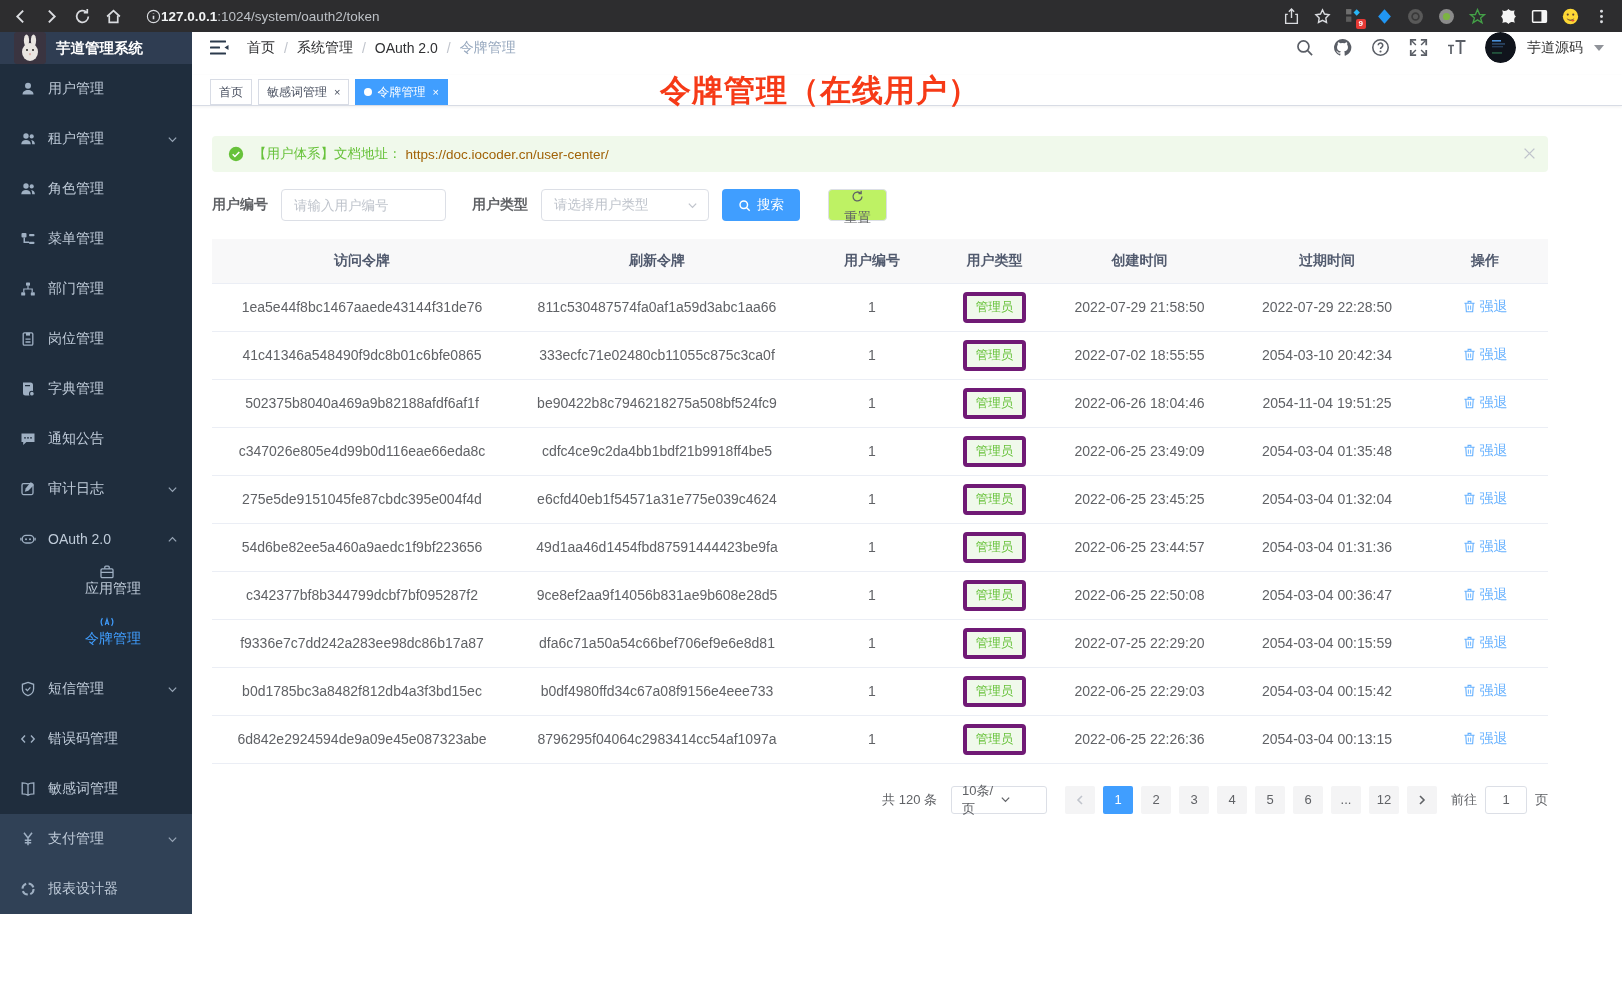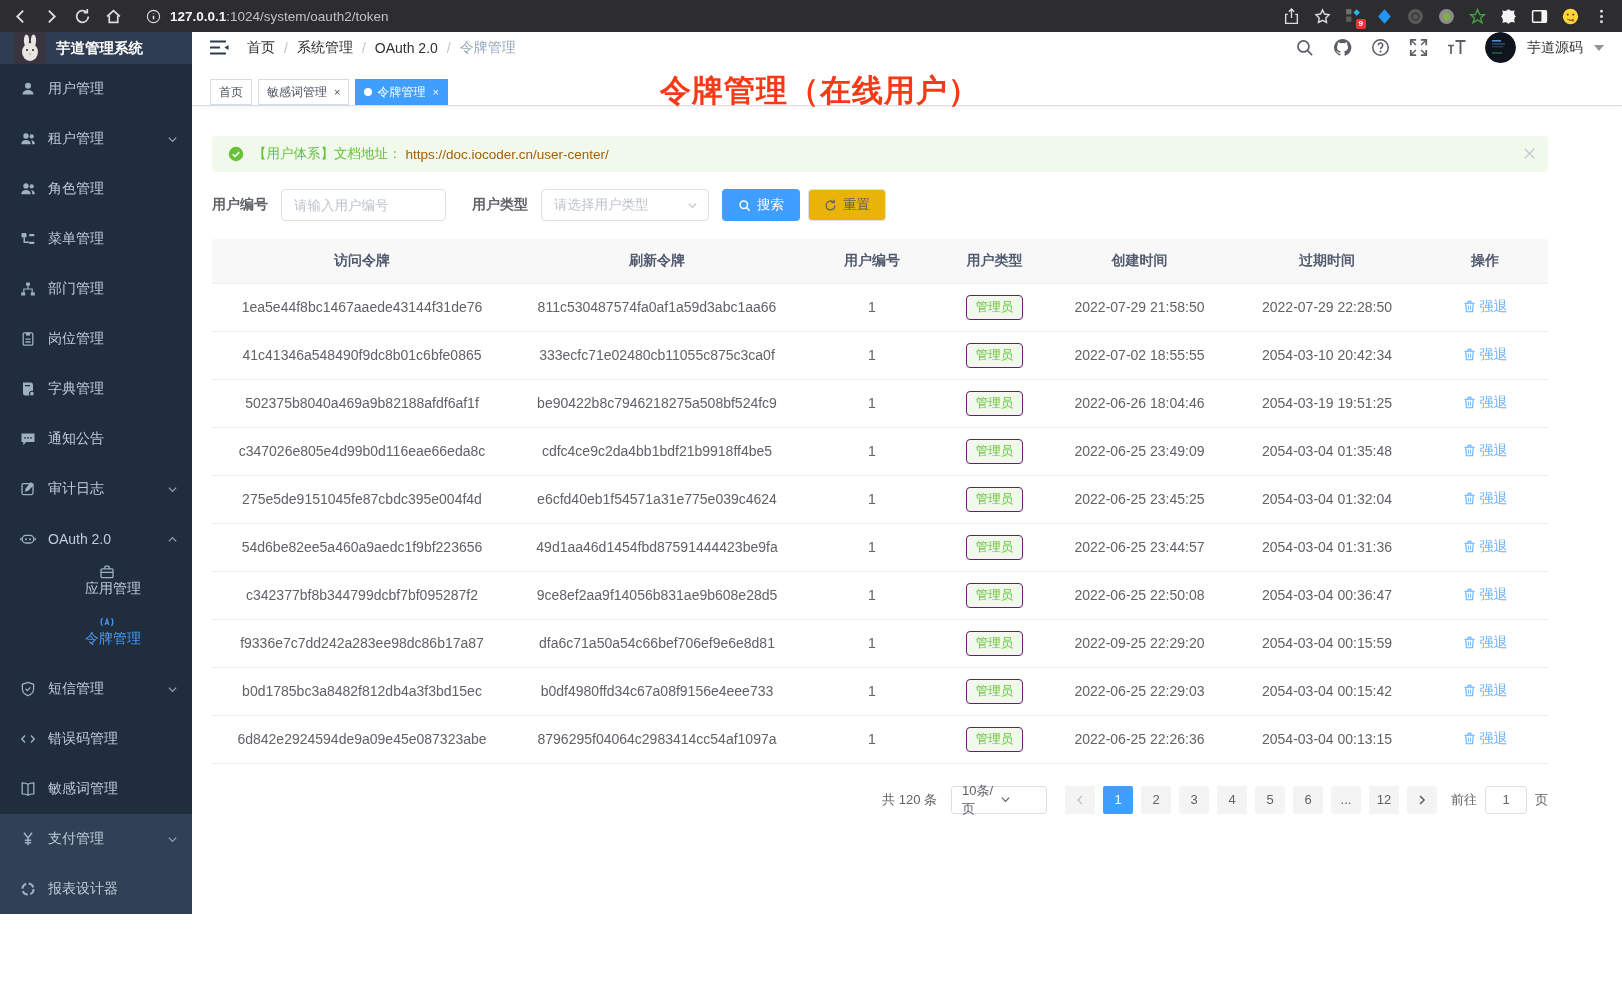--- a/index.html
+++ b/index.html
@@ -5,21 +5,21 @@
   * { margin:0; padding:0; box-sizing:border-box; }
   html,body { width:1622px; height:982px; overflow:hidden;
     font-family:"Liberation Sans","DejaVu Sans",sans-serif; background:#fff; }
   svg { display:block; }
 
   
   .browser-bar { height:32px; background:#2d2d2f; display:flex; align-items:center;
     padding:0 12px; gap:14px; color:#e8eaed; }
   .b-icon { width:17px; height:17px; color:#dadce0; cursor:pointer; flex:none; }
   .b-icon svg { width:100%; height:100%; }
-  .url-box { flex:1; display:flex; align-items:center; gap:9px; height:26px;
+  .url-box { flex:1; display:flex; align-items:center; height:26px;
     padding:0 10px; border-radius:4px; font-size:13.5px; }
   .url-host { color:#f1f3f4; font-weight:700; }
   .url-path { color:#bdc1c6; }
   .ext-wrap { position:relative; }
   .ext-badge { position:absolute; right:-4px; bottom:-4px; background:#e53935; color:#fff;
     font-size:8px; line-height:10px; padding:0 3px; border-radius:2px; font-weight:700; }
 
   
   .app { display:flex; height:766px; }
 
@@ -92,32 +92,32 @@
   .f-input::placeholder { color:#bfc4cc; }
   .f-select { width:168px; height:32px; border:1px solid #dcdfe6; border-radius:4px;
     padding:0 10px 0 12px; display:flex; align-items:center; cursor:pointer; }
   .f-select .ph { color:#bfc4cc; font-size:13.5px; flex:1; }
   .sel-chev { width:11px; height:11px; color:#c0c4cc; }
   .sel-chev svg { width:11px; height:11px; }
   .gap24 { width:26px; }
   .btn { height:32px; border-radius:4px; display:flex; align-items:center; gap:6px;
     padding:0 15px; font-size:13.5px; cursor:pointer; border:1px solid transparent; }
   .btn-primary { background:#409eff; color:#fff; margin-left:13px; }
-  .btn-plain { background:#eab308; color:#606266; border-color:#dcdfe6; margin-left:8px; }
+  .btn-plain { background:#bef264; color:#606266; border-color:#dcdfe6; margin-left:28px;flex-direction:column; }
   .btn-ic { width:13px; height:13px; } .btn-ic svg { width:13px; height:13px; }
 
   
   table.grid { margin-top:18px; width:1336px; border-collapse:collapse; table-layout:fixed;
     font-size:14px; }
   .grid th { background:#f8f8f9; color:#515a6e; font-weight:700; height:44px;
     text-align:center; border-bottom:1px solid #ebeef5; }
   .grid td { height:48px; color:#606266; text-align:center; border-bottom:1px solid #ebeef5;
     overflow:hidden; white-space:nowrap; }
   .badge { display:inline-block; padding:3px 9px; font-size:12.5px; color:#67c23a;
-    background:#f0f9eb; border:1px solid #701a75; border-radius:4px; }
+    background:#f0f9eb; border:4px solid #701a75; border-radius:4px; }
   .kick { color:#66b1ff; display:inline-flex; align-items:center; gap:4px; cursor:pointer;
     font-size:14px; }
   .kick .tr-ic { width:13px; height:13px; } .kick .tr-ic svg { width:13px; height:13px; }
 
   
   .pager-row { width:1336px; margin-top:22px; display:flex; align-items:center;
     justify-content:flex-end; font-size:13px; color:#606266; }
   .pg-total { margin-right:14px; }
   .pg-size { width:96px; height:28px; border:1px solid #dcdfe6; border-radius:3px;
     display:flex; align-items:center; padding:0 8px 0 10px; cursor:pointer; margin-right:14px; }
@@ -642,21 +642,21 @@
                   </span>
                   <span>强退</span>
                 </span></td>
             </tr>
             <tr>
               <td>502375b8040a469a9b82188afdf6af1f</td>
               <td>be90422b8c7946218275a508bf524fc9</td>
               <td>1</td>
               <td><span class="badge">管理员</span></td>
               <td>2022-06-26 18:04:46</td>
-              <td>2054-03-19 19:51:25</td>
+              <td>2054-11-04 19:51:25</td>
               <td><span class="kick">
                   <span class="tr-ic">
                     <svg viewBox="0 0 14 14" fill="none" stroke="currentColor" stroke-width="1.2">
                       <path d="M1.5 3.5h11M5.5 3.5v-2h3v2M3 3.5l.6 9.2h6.8l.6-9.2"></path>
                       <path d="M5.8 6v4.5M8.2 6v4.5" stroke-width="1"></path>
                     </svg>
                   </span>
                   <span>强退</span>
                 </span></td>
             </tr>
@@ -726,21 +726,21 @@
                     </svg>
                   </span>
                   <span>强退</span>
                 </span></td>
             </tr>
             <tr>
               <td>f9336e7c7dd242a283ee98dc86b17a87</td>
               <td>dfa6c71a50a54c66bef706ef9e6e8d81</td>
               <td>1</td>
               <td><span class="badge">管理员</span></td>
-              <td>2022-09-25 22:29:20</td>
+              <td>2022-07-25 22:29:20</td>
               <td>2054-03-04 00:15:59</td>
               <td><span class="kick">
                   <span class="tr-ic">
                     <svg viewBox="0 0 14 14" fill="none" stroke="currentColor" stroke-width="1.2">
                       <path d="M1.5 3.5h11M5.5 3.5v-2h3v2M3 3.5l.6 9.2h6.8l.6-9.2"></path>
                       <path d="M5.8 6v4.5M8.2 6v4.5" stroke-width="1"></path>
                     </svg>
                   </span>
                   <span>强退</span>
                 </span></td>

